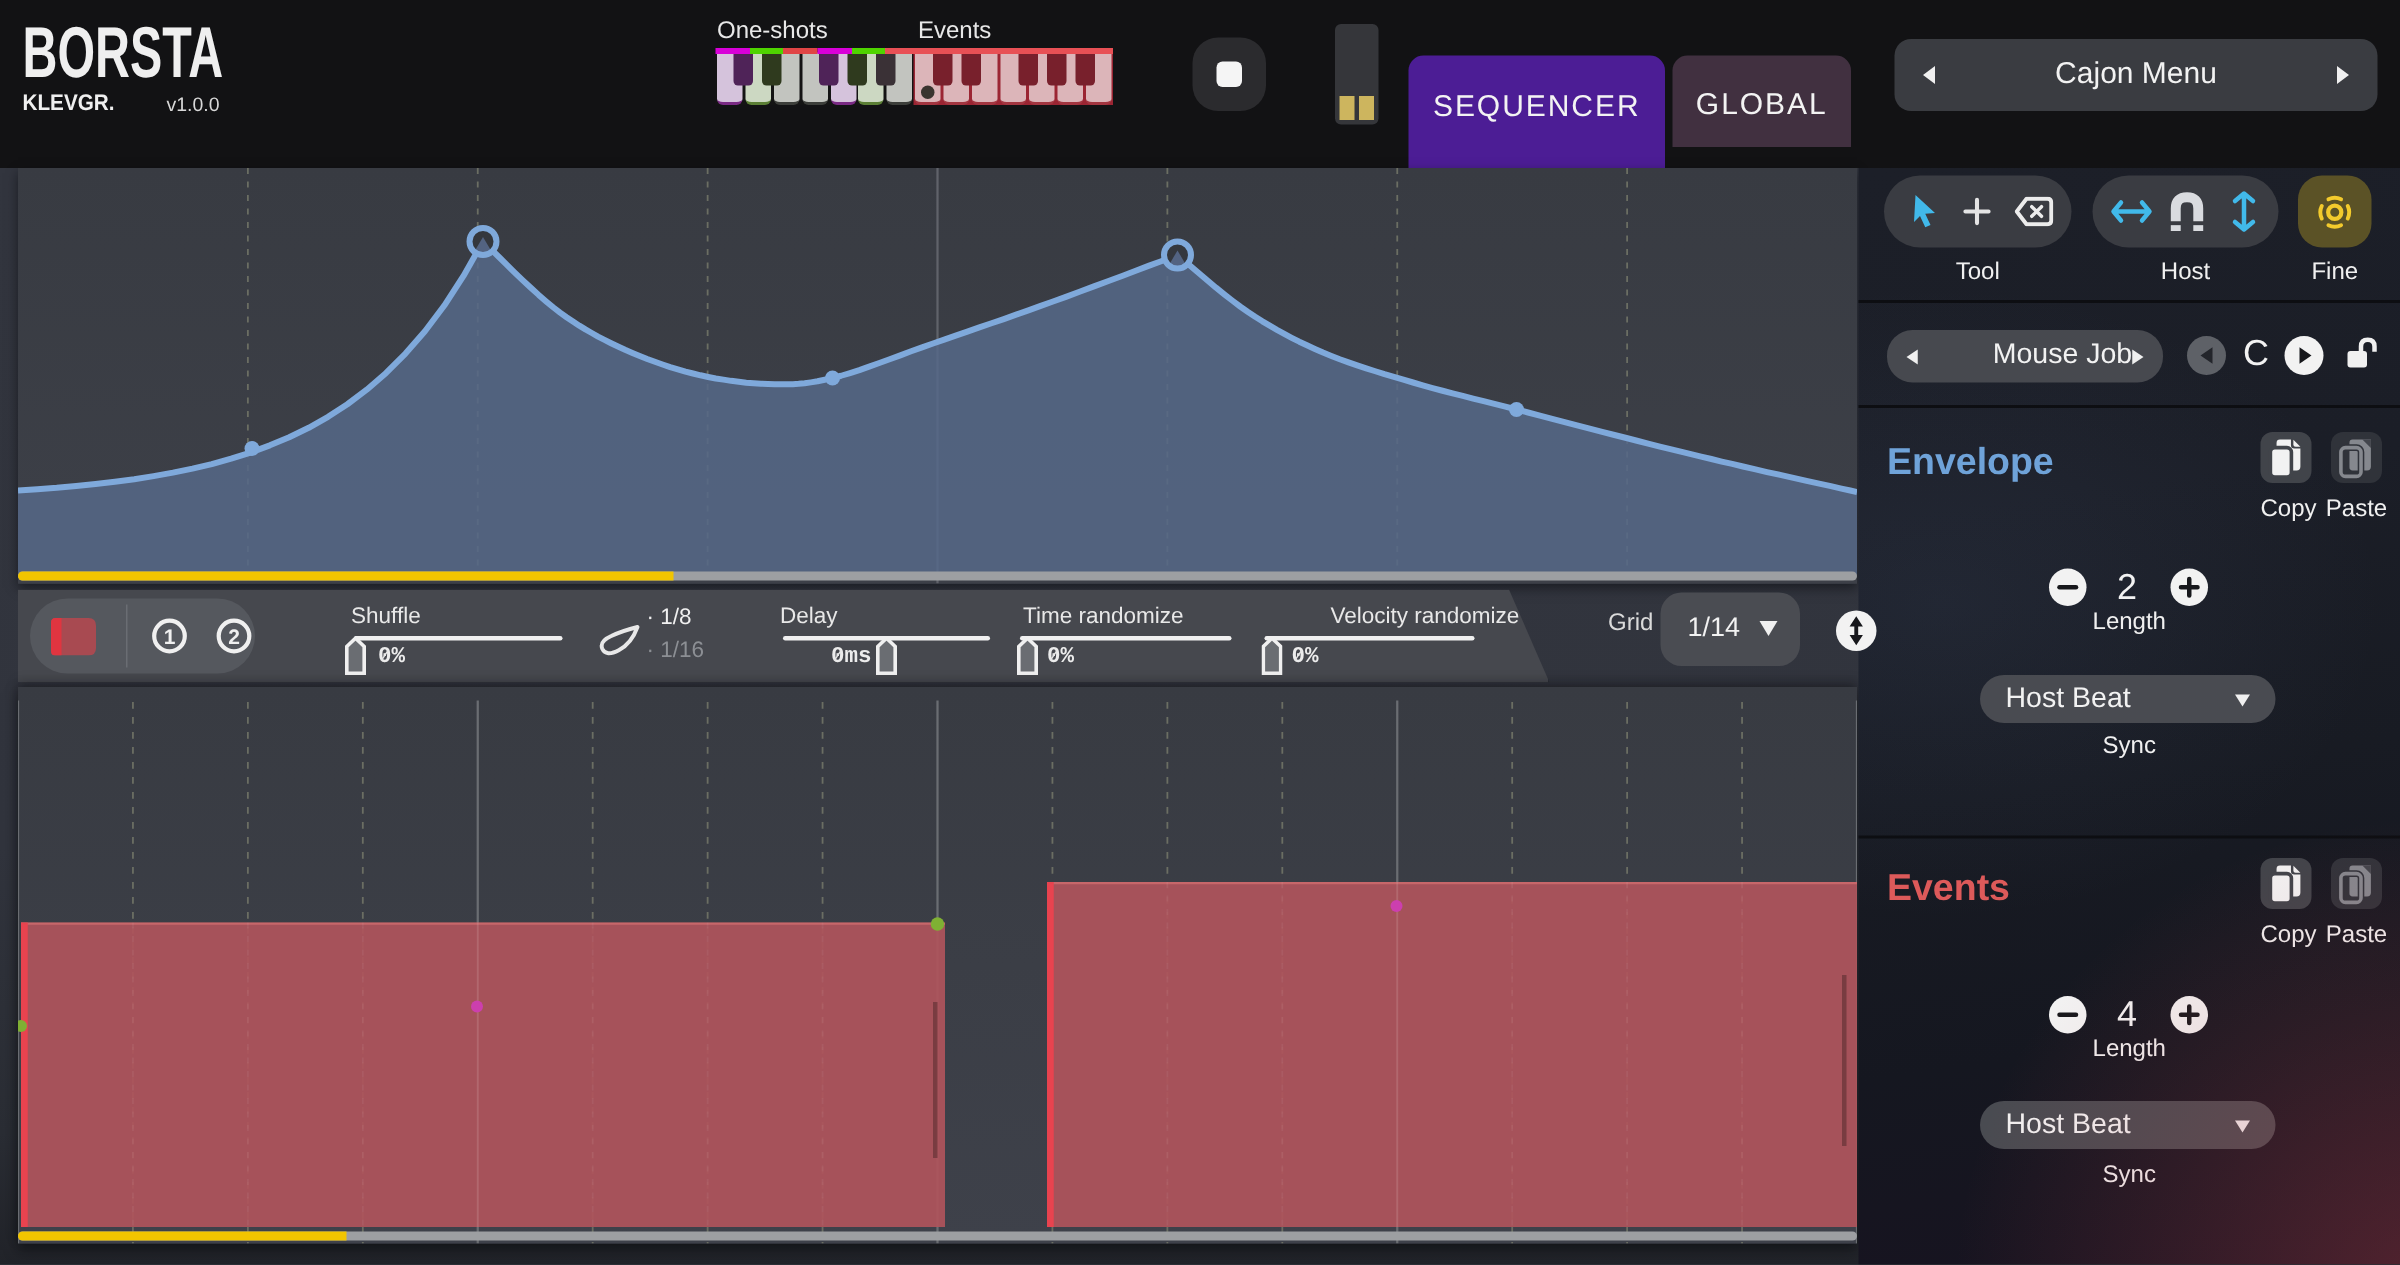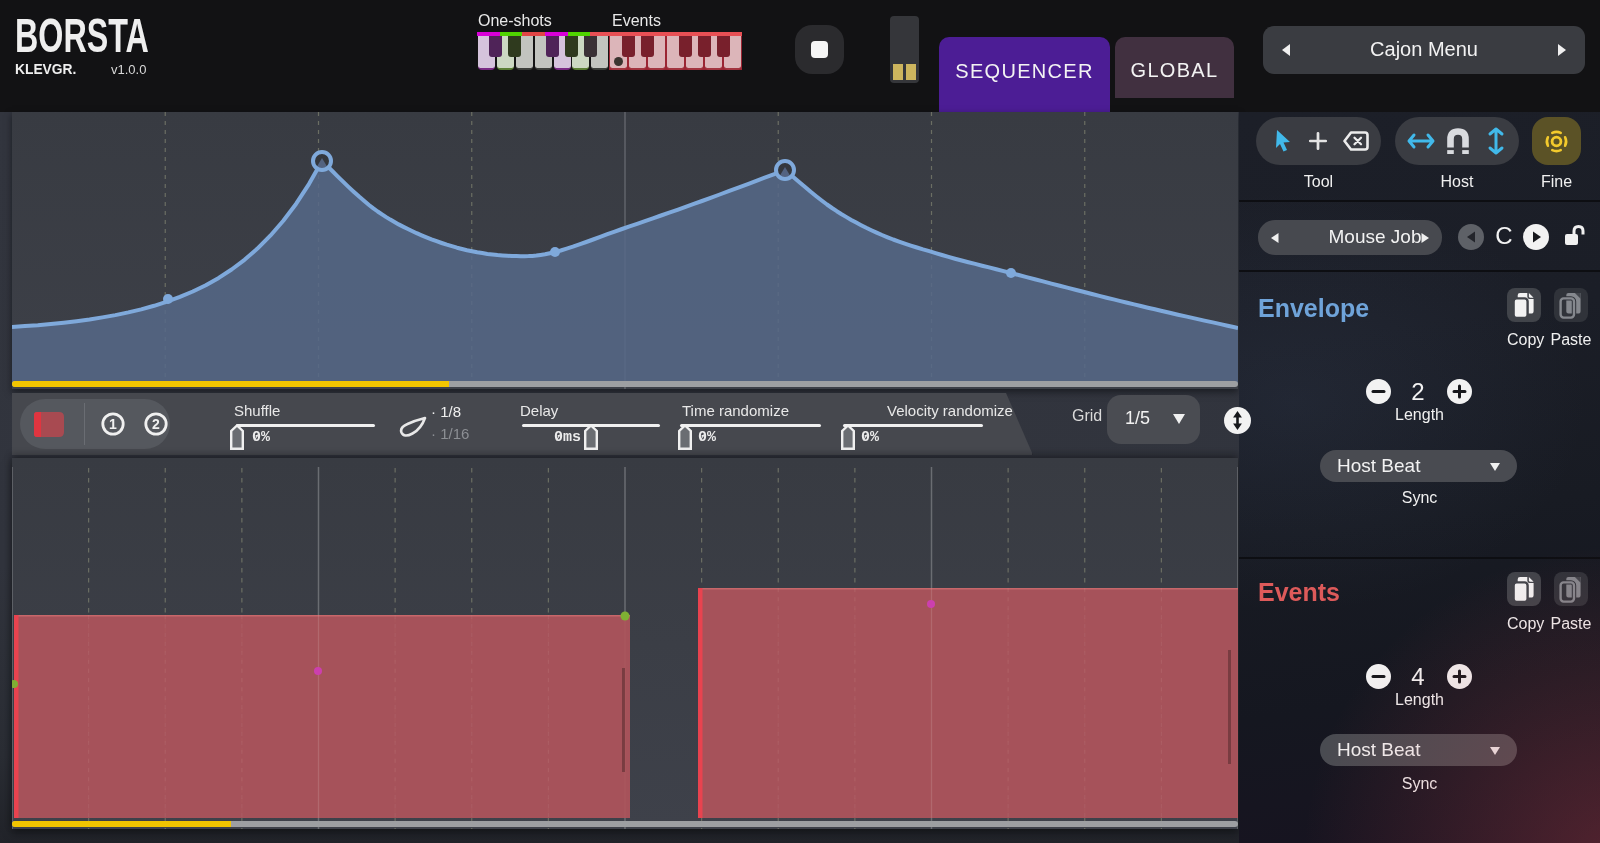--- a/index.html
+++ b/index.html
@@ -215,21 +215,21 @@
     <div class="tb-label" style="left:832px; top:9px;margin-left:43px;">Velocity randomize</div>
     <div class="tb-line" style="left:831px; top:31px; width:140px;"></div>
     <svg class="thumb" style="position:absolute;left:829px;top:31px;" width="14" height="26" viewBox="0 0 14 26">
         <path d="M1.2 24.8 L1.2 7 L7 1.5 L12.8 7 L12.8 24.8 Z" fill="#6a6d72" stroke="#f0f0f0" stroke-width="2.4"></path>
       </svg>
     <div class="tb-val" style="left:849px; top:36px;">0%<i></i></div>
   </div>
 
   <div id="gridlbl">Grid</div>
   <div id="griddd">
-      <div class="t">1/5</div>
+      <div class="t">1/14</div>
     <svg style="position:absolute;right:14px;top:18px;" width="14" height="12" viewBox="0 0 14 12">
         <path d="M1 1 L13 1 L7 11 Z" fill="#f0f0f0"></path>
       </svg>
   </div>
   <div id="updown">
     <svg width="27" height="27" viewBox="0 0 25 25">
         <path d="M12.5 3.6 L16.6 9.8 L13.7 9.8 L13.7 15.2 L16.6 15.2 L12.5 21.4 L8.4 15.2 L11.3 15.2 L11.3 9.8 L8.4 9.8 Z" fill="#17181c"></path>
       </svg>
   </div>
 

